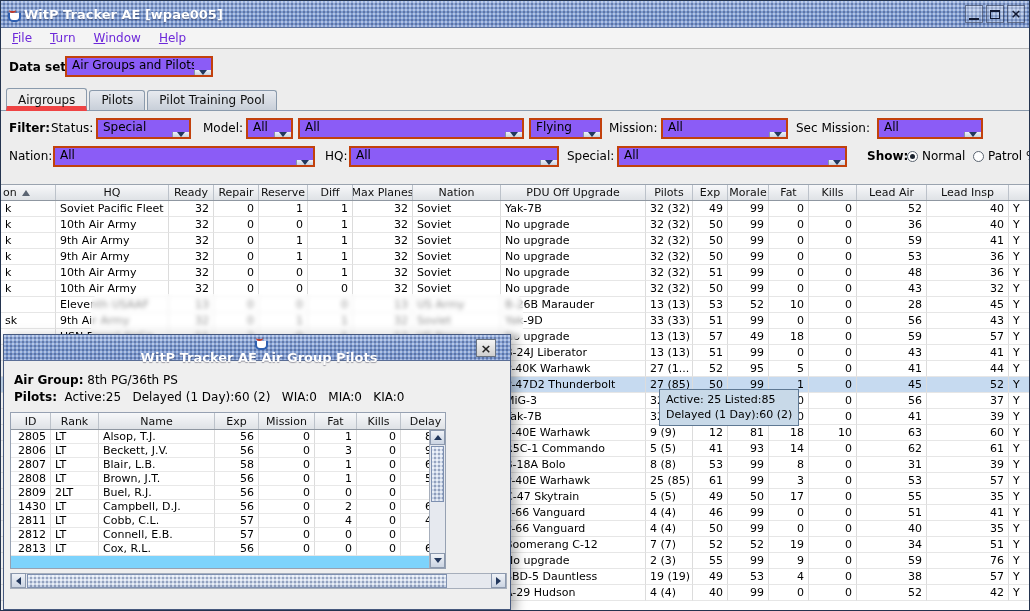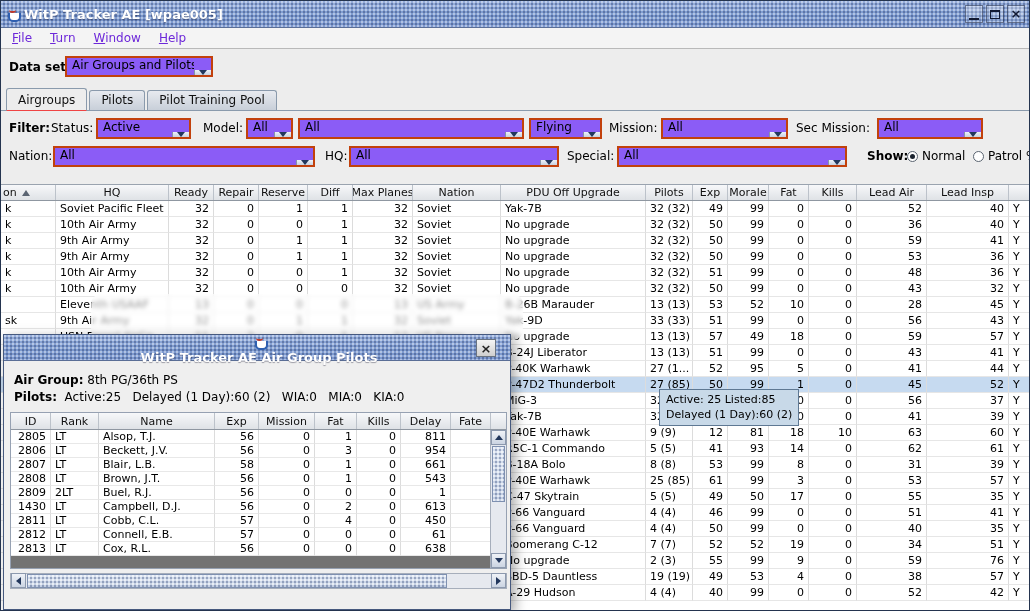--- a/index.html
+++ b/index.html
@@ -54,21 +54,21 @@
   .rdot.checked::after { content:""; position:absolute; left:2px; top:2px; width:5px; height:5px;
     border-radius:50%; background:#1C2430; }
 
   
   .tabstrip { position:absolute; left:0; top:87px; right:0; height:23px; display:flex;
     align-items:flex-end; padding-left:5px; gap:2px; border-bottom:1px solid #8A9AAC; }
   .tab { height:20px; border:1px solid #8A9AAC; border-bottom:none; border-radius:3px 3px 0 0;
     padding:0 11px; line-height:19px; font-size:12px; color:#111;
     background:linear-gradient(#E7EAEF,#C8CFD9); white-space:nowrap; }
   .tab.selected { height:23px; line-height:22px; background:#EDEDED; margin-bottom:-1px;
-    border-bottom:1px solid #ef4444; z-index:2; }
+    border-bottom:5px solid #ef4444; z-index:2; }
 
   .tabpanel { position:absolute; left:0; top:110px; right:0; bottom:0; background:#EDEDED; }
 
   
   :root { --mcols:55px 113px 45px 45px 49px 45px 60px 88px 145px 47px 35px 41px 40px 48px 70px 82px 24px;
           --dcols:40px 48px 116px 44px 56px 42px 44px 50px 40px; }
   #mtable { position:absolute; left:0; top:73px; right:0; bottom:0; background:#fff; overflow:hidden;
     border-top:1px solid #9AA3AF; }
   #mhead { display:grid; grid-template-columns:var(--mcols); height:16px;
     background:linear-gradient(#F7F8FA,#DFE2E6); border-bottom:1px solid #8F97A1; }
@@ -94,22 +94,22 @@
     color:#000; white-space:nowrap; }
 
   
   .dialog { position:absolute; left:2px; top:333px; width:508px; height:276px; background:#EFEFEF;
     border:1px solid #46597E; box-shadow:4px 4px 12px rgba(0,0,0,.35); z-index:20; }
   .dialog .titlebar { height:26px;flex-direction:column; }
   .dclose { position:absolute; right:14px; top:4px; width:20px; height:18px;
     border:1px solid #6A7482; background:linear-gradient(#F4F4F4,#CFCFCF);
     display:flex; align-items:center; justify-content:center; font-size:13px; font-weight:bold; color:#222; }
   .dlg-line { position:absolute; left:10px; font-size:12px; color:#000; white-space:pre; }
-  #dtable-wrap { position:absolute; left:6px; top:77px; width:497px; height:157px;
-    border:1px solid #96A1B2; background:#737373; overflow:hidden; }
+  #dtable-wrap { position:absolute; left:6px; top:77px; width:436px; height:157px;
+    border:1px solid #96A1B2; background:#7dd3fc; overflow:hidden; }
   #dhead { display:grid; grid-template-columns:var(--dcols); height:17px;
     background:linear-gradient(#F7F8FA,#DFE2E6); border-bottom:1px solid #8F97A1; }
   .drow { display:grid; grid-template-columns:var(--dcols); height:14px; background:#fff; }
   #dtable-wrap .cell { font-size:11px; line-height:13px; padding:0 4px; border-right:1px solid #DCDCDC;
     border-bottom:1px solid #E8E8E8; overflow:hidden; white-space:nowrap; }
   .drow .cell:nth-child(1), .drow .cell:nth-child(n+4):nth-child(-n+8) { text-align:right; }
 
   
   .vscroll { position:absolute; right:0; top:17px; bottom:0; width:16px; background:#E6E9EF;
     border-left:1px solid #A6AEBB; }
@@ -168,21 +168,21 @@
     <div class="tab selected">Airgroups</div>
     <div class="tab">Pilots</div>
     <div class="tab">Pilot Training Pool</div>
   </div>
 
   <div class="tabpanel">
 
     <span class="flabel bold" style="left:8px; top:7px;">Filter:</span>
     <span class="flabel" style="left:50px; top:7px;">Status:</span>
     <div class="combo" style="left:95px; top:7px; width:95px;">
-      <span class="cvalue">Active</span>
+      <span class="cvalue">Special</span>
       <span class="cbtn">
           <span class="tri"></span>
         </span>
     </div>
     <span class="flabel" style="left:202px; top:7px;">Model:</span>
     <div class="combo" style="left:245px; top:7px; width:47px;">
       <span class="cvalue">All</span>
       <span class="cbtn">
           <span class="tri"></span>
         </span>

